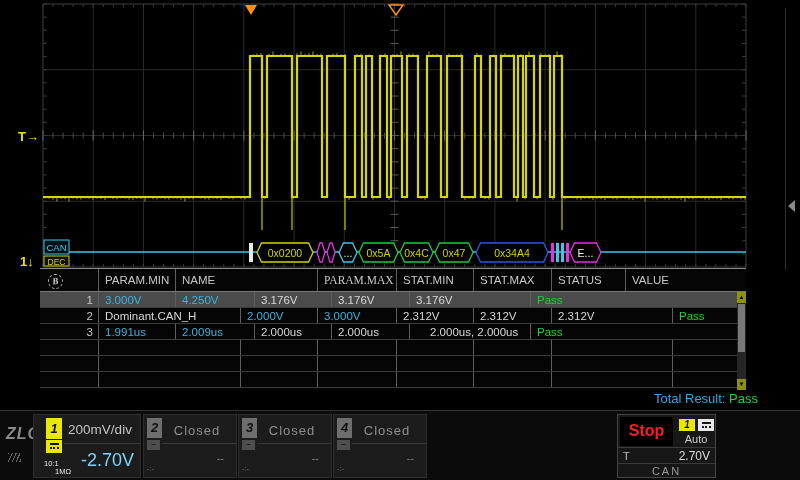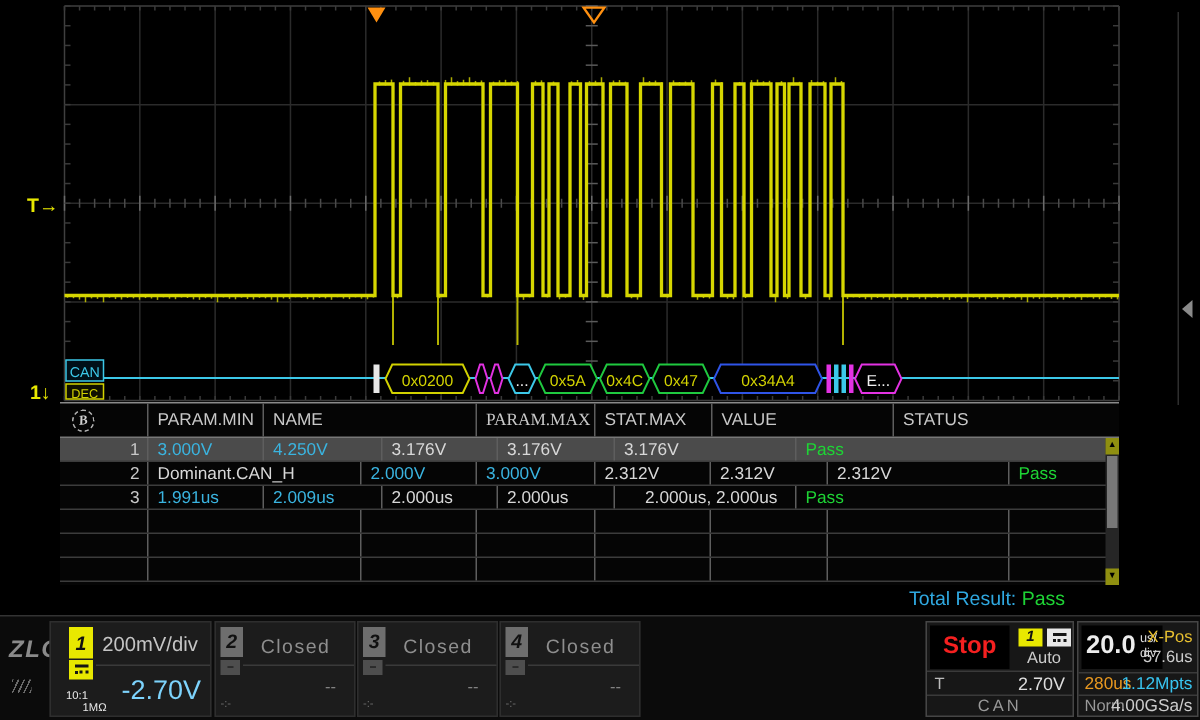--- a/index.html
+++ b/index.html
@@ -19,21 +19,21 @@
   .cell-num{text-align:right;padding:0 5px 0 0;color:#c8c8c8;}
   .row-selected{background:#4b4b4b;}
   #bicon{display:inline-block;width:13px;height:13px;margin:4px 0 0 8px;border:1px dashed #b0b0b0;
          border-radius:50%;color:#d0d0d0;font:italic bold 9px "Liberation Serif",serif;
          text-align:center;line-height:13px;transform:rotate(-8deg);}
   #tscroll{position:absolute;right:0;top:23px;bottom:0;width:9px;background:#262626;}
   .sarrow{position:absolute;left:0;width:9px;height:11px;background:#8f8f10;color:#000;
           font-size:6px;line-height:11px;text-align:center;}
   #sthumb{position:absolute;left:1px;top:12px;width:7px;height:48px;background:#787878;}
   
-  #total{position:absolute;left:558px;top:391px;width:200px;text-align:center;font-size:13px;}
+  #total{position:absolute;left:558px;top:391px;width:200px;text-align:right;font-size:13px;}
   #total .tl{color:#2fa8e0;} #total .tv{color:#1ed435;}
   
   #sideline{position:absolute;left:785px;top:8px;width:1px;height:262px;background:#2e2e2e;}
   #sidearrow{position:absolute;left:788px;top:200px;width:0;height:0;
              border-top:6px solid transparent;border-bottom:6px solid transparent;
              border-right:7px solid #8a8a8a;}
   
   #bottombar{position:absolute;left:0;top:410px;width:800px;height:70px;background:#0b0b0b;
              border-top:1px solid #333;box-sizing:border-box;}
   #logo{position:absolute;left:6px;top:14px;color:#8a8a8a;}
@@ -573,23 +573,24 @@
       </g>
     </svg>
 
   <div id="mtable">
     <div id="thead">
         <div class="trow thead-row">
           <div class="tcell" style="width: 58px; padding: 0px;"><span id="bicon">B</span></div>
           <div class="tcell" style="width: 77px;">PARAM.MIN</div>
           <div class="tcell" style="width: 142px;">NAME</div>
           <div class="tcell" style="width: 79px; font-family: Liberation Serif, serif;">PARAM.MAX</div>
+          <div class="tcell" style="width: 77px;">STAT.MIN</div>
           <div class="tcell" style="width: 78px;">STAT.MAX</div>
+          <div class="tcell" style="width: 74px;">STATUS</div>
           <div class="tcell" style="width: 121px;">VALUE</div>
-          <div class="tcell" style="width: 74px;">STATUS</div>
         </div>
       </div>
     <div id="tbody">
         <div class="trow tbody-row row-selected">
           <div class="tcell cell-num" style="width: 58px;">1</div>
           <div class="tcell" style="width: 77px; color: rgb(58, 180, 224);">3.000V</div>
           <div class="tcell" style="width: 79px; color: rgb(58, 180, 224);">4.250V</div>
           <div class="tcell" style="width: 77px;">3.176V</div>
           <div class="tcell" style="width: 78px;">3.176V</div>
           <div class="tcell" style="width: 121px;">3.176V</div>
@@ -711,29 +712,14 @@
           <span class="dcglyph"></span>
         </div>
       <div class="abspan" style="left:59px;top:18px;width:38px;text-align:center;font-size:11px;color:#cccccc;">Auto</div>
       <div class="divline" style="left:0;top:32px;width:97px;"></div>
       <div class="abspan" style="left:5px;top:35px;font-size:11px;color:#bbbbbb;">T</div>
       <div class="abspan" style="right:5px;top:34px;font-size:12px;color:#dddddd;">2.70V</div>
       <div class="divline" style="left:0;top:48px;width:97px;"></div>
       <div class="abspan" style="left:0;top:50px;width:97px;text-align:center;font-size:11px;color:#999999;letter-spacing:2px;">CAN</div>
     </div>
 
-    <div id="tbbox" class="panelbox">
-      <div id="tbsub">
-        <span class="abspan" style="left:3px;top:3px;font-size:17px;font-weight:bold;">20.0</span>
-        <span class="abspan" style="left:39px;top:3px;font-size:8.5px;color:#dddddd;">us/</span>
-        <span class="abspan" style="left:39px;top:13px;font-size:8.5px;color:#dddddd;">div</span>
-      </div>
-      <div class="abspan" style="right:3px;top:4px;font-size:11px;color:#e8c030;">X-Pos</div>
-      <div class="abspan" style="right:3px;top:17px;font-size:11px;color:#cccccc;">57.6us</div>
-      <div class="divline" style="left:0;top:33px;width:79px;"></div>
-      <div class="abspan" style="left:4px;top:35px;font-size:11.5px;color:#e89820;">280us</div>
-      <div class="abspan" style="right:3px;top:35px;font-size:11.5px;color:#38c4f0;">1.12Mpts</div>
-      <div class="divline" style="left:0;top:48px;width:79px;"></div>
-      <div class="abspan" style="left:4px;top:50px;font-size:11px;color:#999999;">Norm</div>
-      <div class="abspan" style="right:3px;top:50px;font-size:11.5px;color:#cccccc;">4.00GSa/s</div>
-    </div>
   </div>
 </div>
 
 </body></html>

